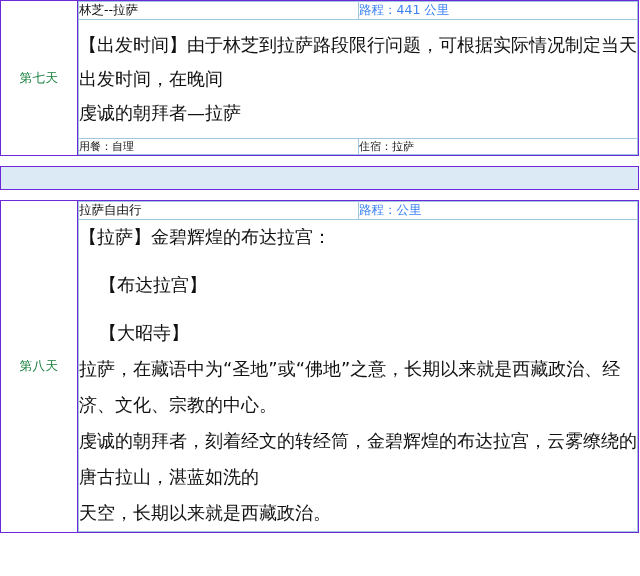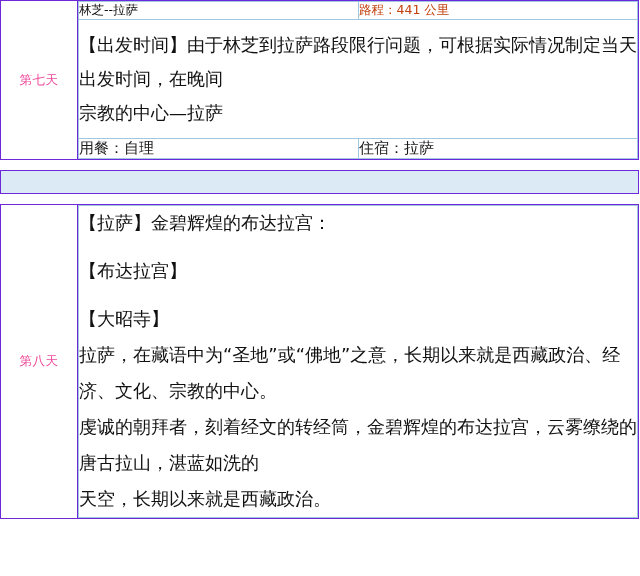--- a/index.html
+++ b/index.html
@@ -28,49 +28,50 @@
   }
   table.itin td {
     border: 1px solid #6d28d9;
     vertical-align: middle;
     padding: 0;
   }
   .daycell {
     width: 76px;
     text-align: center;
     font-size: 12.5px;
-    color: #ec4899;
+    color: #15803d;
     letter-spacing: 0.5px;
   }
   .route-title {
     padding: 9px 10px;
     font-size: 12.5px;
     color: #111;
   }
   .route-km {
     padding: 9px 10px;
     font-size: 12.5px;
-    color: #c2410c;
+    color: #3b82f6;
     width: 278px;
   }
   .desc {
     padding: 11px 12px 11px 12px;
     line-height: 1.9;
     font-size: 18px;
     color: #111;
   }
   .desc p {
     margin: 0;
   }
   .desc p.gap {
     margin-top: 14px;
+    padding-left: 20px;
   }
   .meals-row td {
     padding: 9px 10px;
-    font-size: 15px;
+    font-size: 11px;
   }
   .meals-left { width: 50%; }
   .meals-right { width: 50%; }
   .spacer-row td {
     background: #dbeaf5;
     height: 22px;
     border: 1px solid #9fc7e0;
     padding: 0;
   }
   .blanksep {
@@ -101,21 +102,21 @@
         <td>
           <table class="nested">
             <tbody>
               <tr>
                 <td class="route-title">林芝--拉萨</td>
                 <td class="route-km">路程：441 公里</td>
               </tr>
               <tr>
                 <td colspan="2" class="desc tall-desc">
                   <p>【出发时间】由于林芝到拉萨路段限行问题，可根据实际情况制定当天出发时间，在晚间</p>
-                  <p>宗教的中心—拉萨</p>
+                  <p>虔诚的朝拜者—拉萨</p>
                 </td>
               </tr>
               <tr class="meals-row">
                 <td class="meals-left">用餐：自理</td>
                 <td class="meals-right">住宿：拉萨</td>
               </tr>
             </tbody>
           </table>
         </td>
       </tr>
@@ -135,20 +136,24 @@
   <div class="blanksep"></div>
 
   <table class="itin">
     <tbody>
       <tr>
         <td class="daycell">第八天</td>
         <td>
           <table class="nested">
             <tbody>
               <tr>
+                <td class="route-title">拉萨自由行</td>
+                <td class="route-km">路程：公里</td>
+              </tr>
+              <tr>
                 <td colspan="2" class="desc tall-desc2">
                   <p>【拉萨】金碧辉煌的布达拉宫：</p>
                   <p class="gap">【布达拉宫】</p>
                   <p class="gap">【大昭寺】</p>
                   <div class="para-block">
                     <p>拉萨，在藏语中为“圣地”或“佛地”之意，长期以来就是西藏政治、经济、文化、宗教的中心。</p>
                     <p>虔诚的朝拜者，刻着经文的转经筒，金碧辉煌的布达拉宫，云雾缭绕的唐古拉山，湛蓝如洗的</p>
                     <p>天空，长期以来就是西藏政治。</p>
                   </div>
                 </td>

